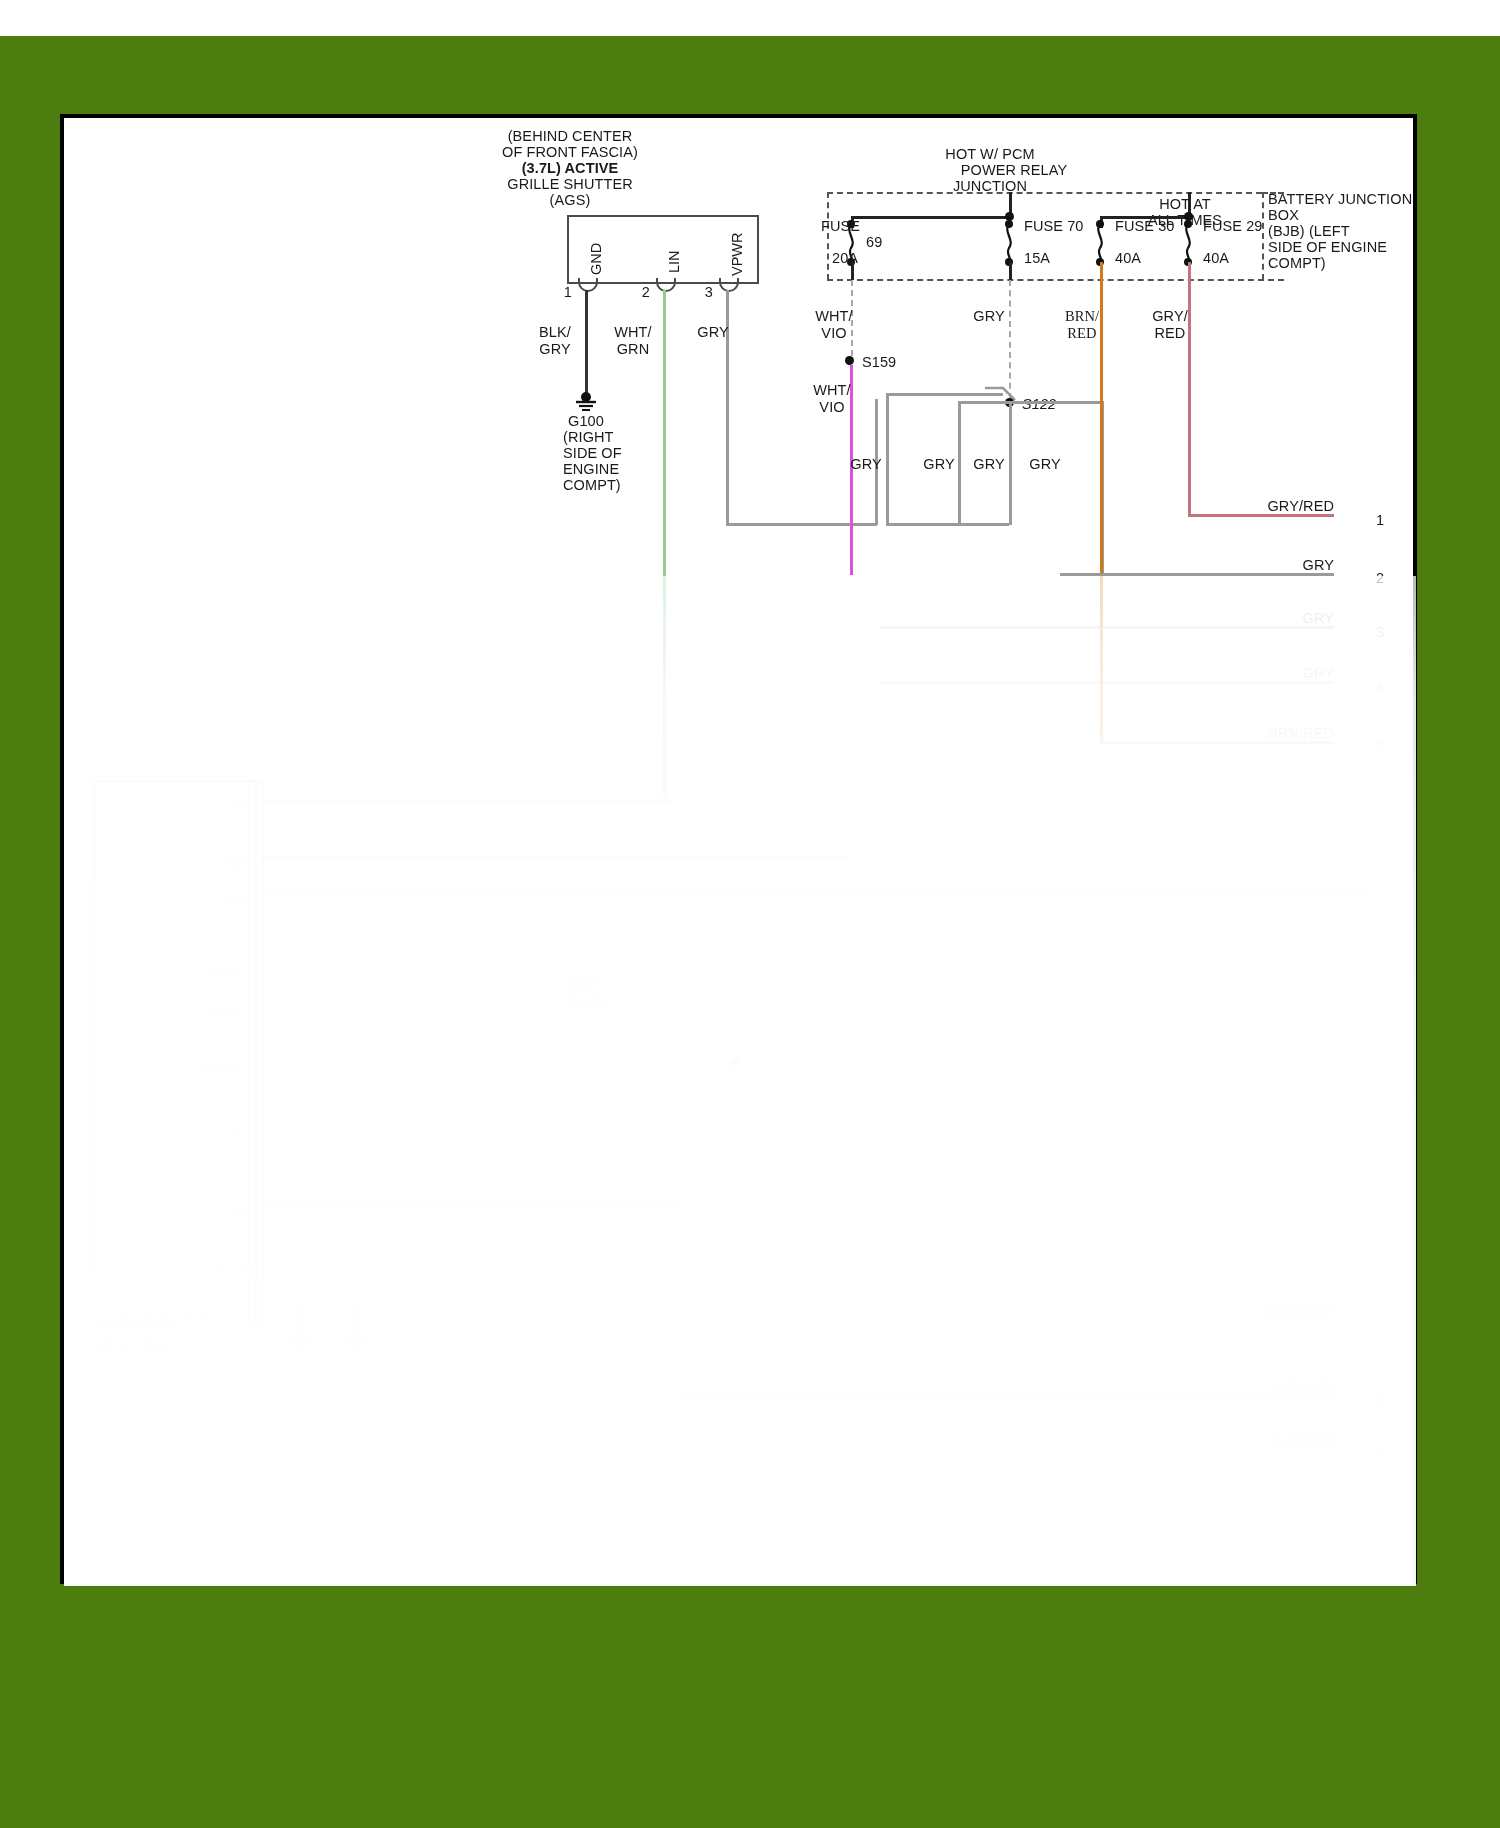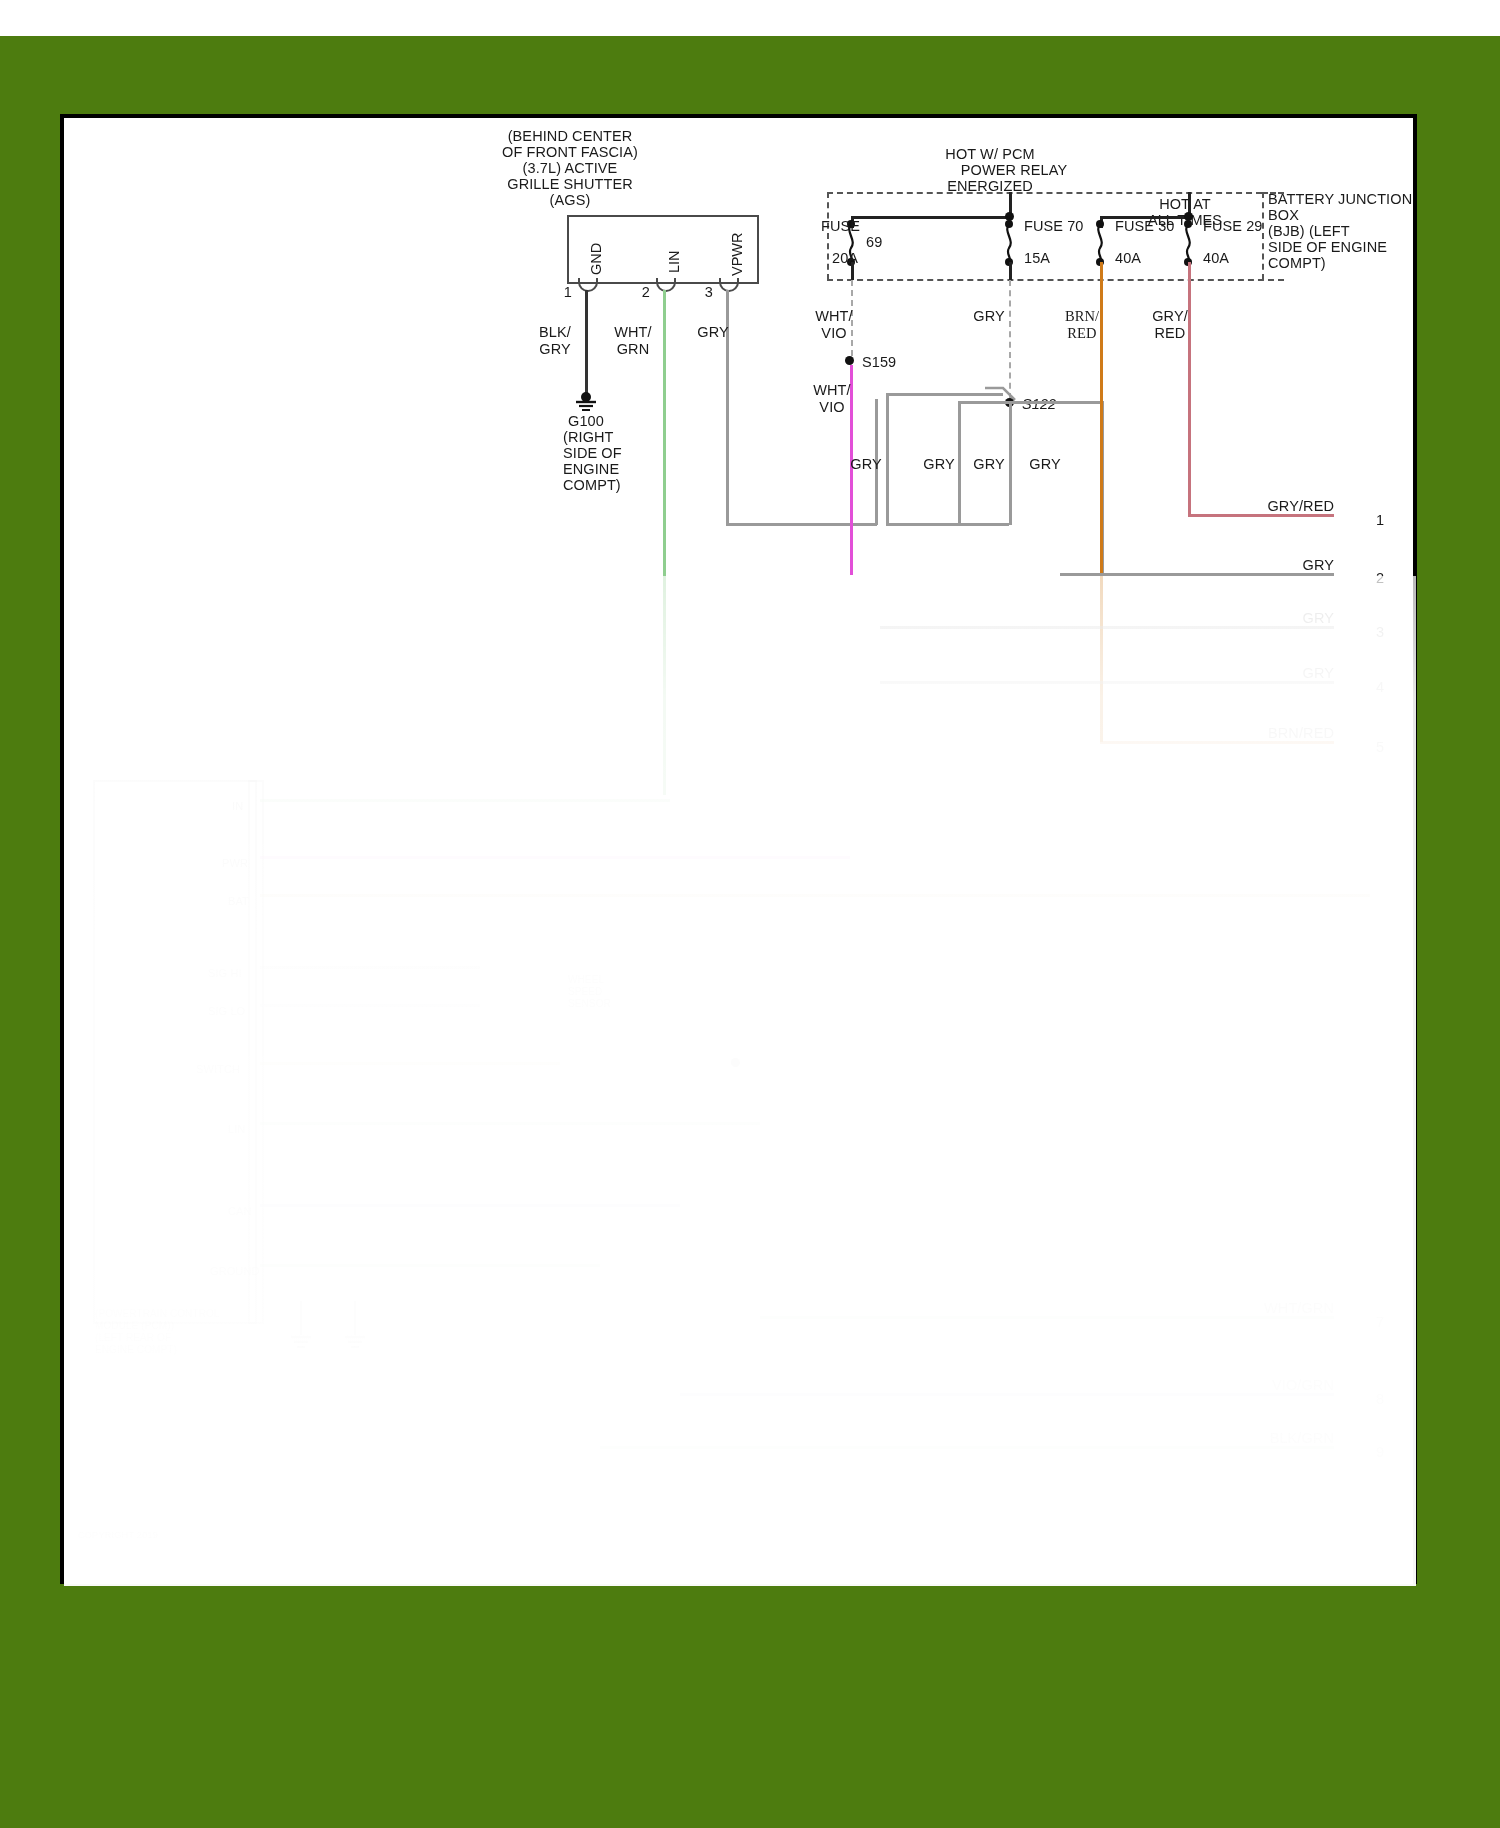--- a/index.html
+++ b/index.html
@@ -51,21 +51,21 @@
 
 <div id="page">
 
   <div class="sheet"></div>
   <div class="frame-l"></div>
   <div class="frame-t"></div>
   <div class="frame-r"></div>
 
   <div class="txt c" style="left:470px;top:92px;width:200px;">(BEHIND CENTER</div>
   <div class="txt c" style="left:470px;top:108px;width:200px;">OF FRONT FASCIA)</div>
-  <div class="txt c" style="left:470px;top:124px;width:200px;">(3.7L) ACTIVE</div>
+  <div class="txt c" style="left:470px;top:124px;width:200px;font-weight:bold;">(3.7L) ACTIVE</div>
   <div class="txt c" style="left:470px;top:140px;width:200px;">GRILLE SHUTTER</div>
   <div class="txt c" style="left:470px;top:156px;width:200px;">(AGS)</div>
 
   <div class="box" style="left:567px;top:179px;width:188px;height:65px;"></div>
   <div class="vtxt" style="left:588px;top:239px;">GND</div>
   <div class="vtxt" style="left:666px;top:237px;">LIN</div>
   <div class="vtxt" style="left:729px;top:240px;">VPWR</div>
 
   <div class="pinarc" style="left:578px;top:242px;"></div>
   <div class="pinarc" style="left:656px;top:242px;"></div>
@@ -96,21 +96,21 @@
   <div class="txt c" style="left:608px;top:288px;width:50px;">WHT/
 GRN</div>
 
   <div class="wire wv gry" style="left:726px;top:254px;height:235px;"></div>
   <div class="wire wh gry" style="left:726px;top:487px;width:151px;"></div>
   <div class="wire wv gry" style="left:875px;top:363px;height:126px;"></div>
   <div class="txt c" style="left:690px;top:288px;width:46px;">GRY</div>
 
   <div class="txt c" style="left:900px;top:110px;width:180px;">HOT W/ PCM</div>
   <div class="txt c" style="left:924px;top:126px;width:180px;">POWER RELAY</div>
-  <div class="txt c" style="left:900px;top:142px;width:180px;">ENERGIZED</div>
+  <div class="txt c" style="left:900px;top:142px;width:180px;">JUNCTION</div>
 
   <div class="txt c" style="left:1110px;top:160px;width:150px;">HOT AT</div>
   <div class="txt c" style="left:1110px;top:176px;width:150px;">ALL TIMES</div>
 
   <div class="dash-h" style="left:827px;top:156px;width:435px;"></div>
   <div class="dash-h" style="left:1262px;top:156px;width:22px;"></div>
   <div class="dash-v" style="left:827px;top:156px;height:88px;"></div>
   <div class="dash-h" style="left:827px;top:243px;width:457px;"></div>
   <div class="dash-v" style="left:1262px;top:156px;height:88px;"></div>
 

